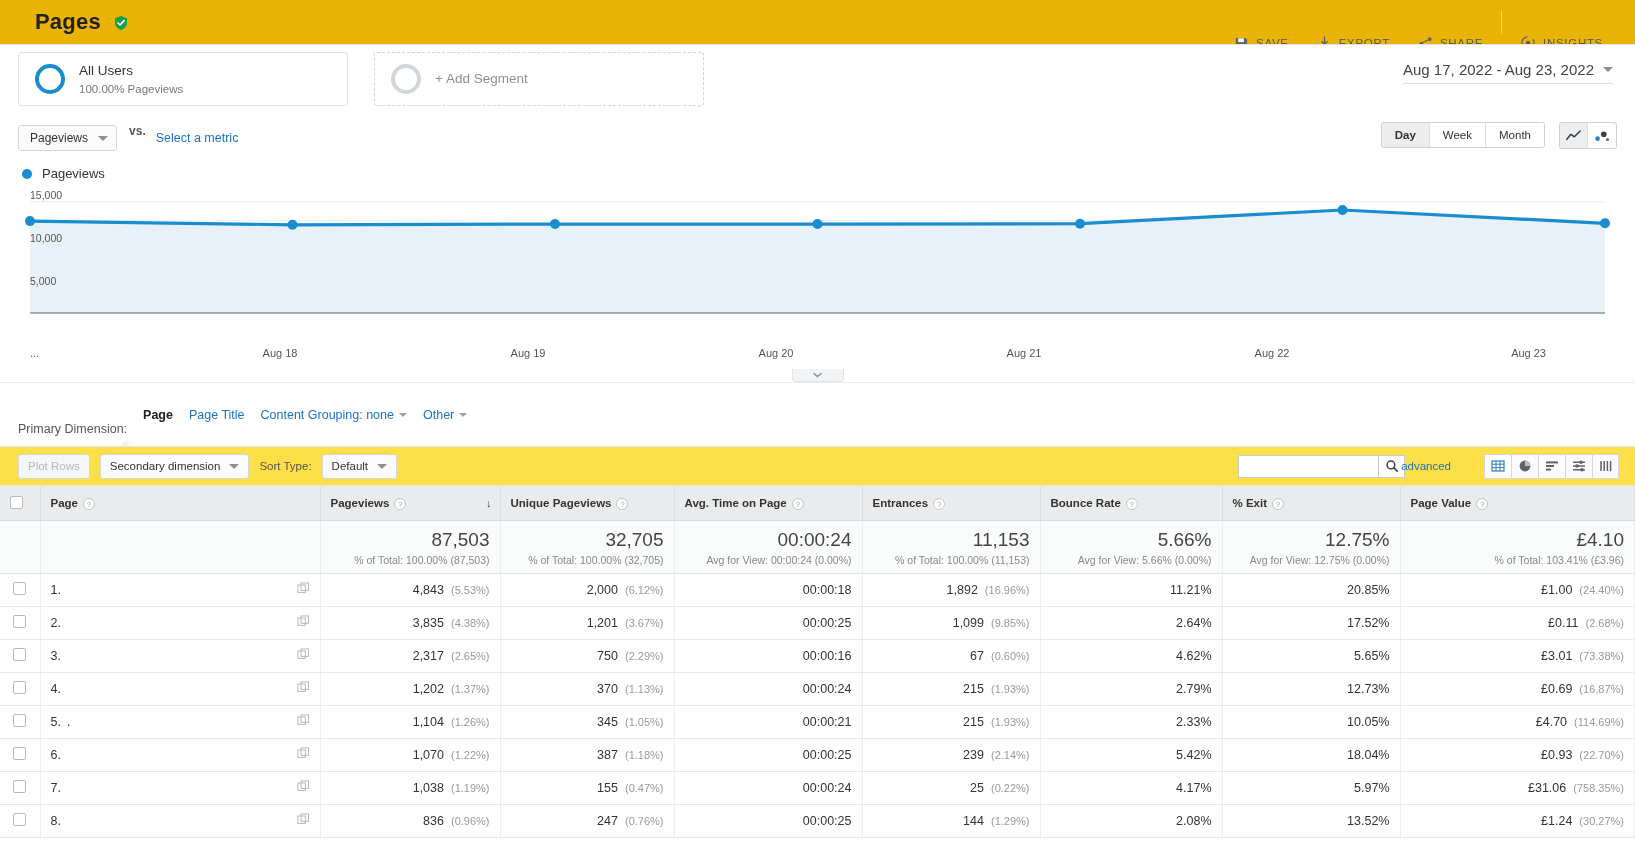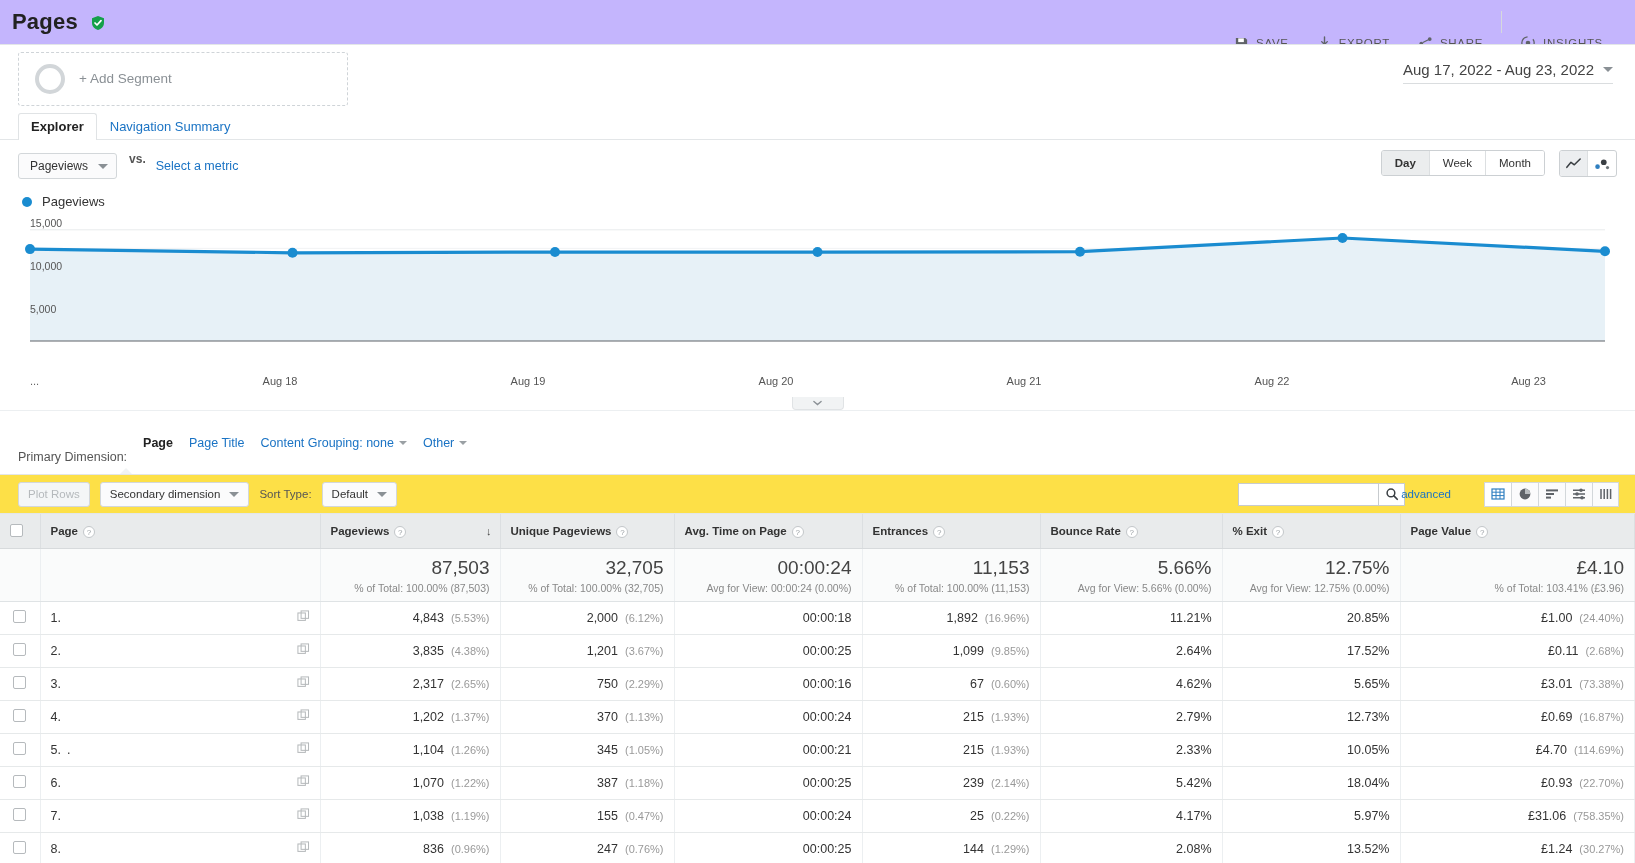--- a/index.html
+++ b/index.html
@@ -9,21 +9,21 @@
     background: #fff;
     font-family: "Liberation Sans", sans-serif;
     color: #222;
     overflow: hidden;
   }
   .page { width: 1635px; height: 863px; position: relative; background:#fff; }
 
   
   .topbar {
     height: 44px; display: flex; align-items: center;
-    padding: 0 18px 0 12px; background: #c4b5fd; text-align: right;
+    padding: 0 18px 0 35px; background: #eab308; text-align: right;
   }
   .page-title {
     font-size: 22px; font-weight: bold; color: #222; letter-spacing: .2px;
   }
   .verified-badge {
     display:inline-block; width:16px; height:16px; margin-left:8px;
     vertical-align: middle; position: relative; top:-2px;
   }
   .top-actions { margin-left:auto; display:flex; align-items:center; gap: 0; }
   .top-action {
@@ -276,35 +276,38 @@
               <circle cx="8" cy="8" r="6.2" stroke="#5f6368" stroke-width="1.3" fill="none" stroke-dasharray="28 6"></circle>
               <circle cx="8" cy="8" r="2.3" fill="#5f6368"></circle>
             </svg>
         </span>
         <span>INSIGHTS</span>
       </div>
     </div>
   </div>
 
   <div class="segbar">
+    <div class="segment">
+      <div class="seg-ring"></div>
+      <div>
+        <div class="seg-name">All Users</div>
+        <div class="seg-sub">100.00% Pageviews</div>
+      </div>
+    </div>
     <div class="segment dashed">
       <div class="seg-ring grey"></div>
       <div class="seg-add">+ Add Segment</div>
     </div>
 
     <div class="daterange">
       <span>Aug 17, 2022 - Aug 23, 2022</span>
       <span class="caret-dn"></span>
     </div>
   </div>
 
-  <div class="tabs">
-    <div class="tab active">Explorer</div>
-    <div class="tab">Navigation Summary</div>
-  </div>
 
   <div class="metricrow">
     <div class="select-btn">
       <span>Pageviews</span>
       <span class="caret-dn"></span>
     </div>
     <span class="vs-label">vs.</span>
     <span class="link">Select a metric</span>
 
     <div class="dwm">

